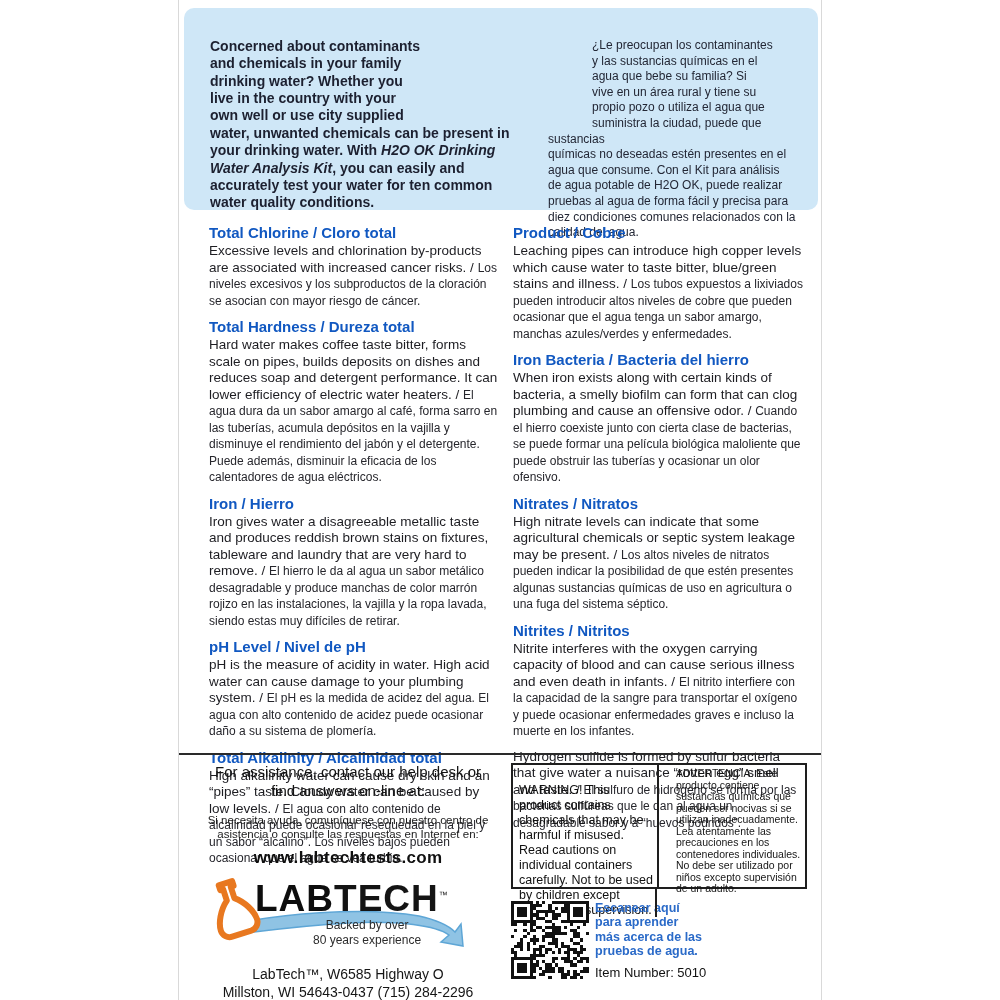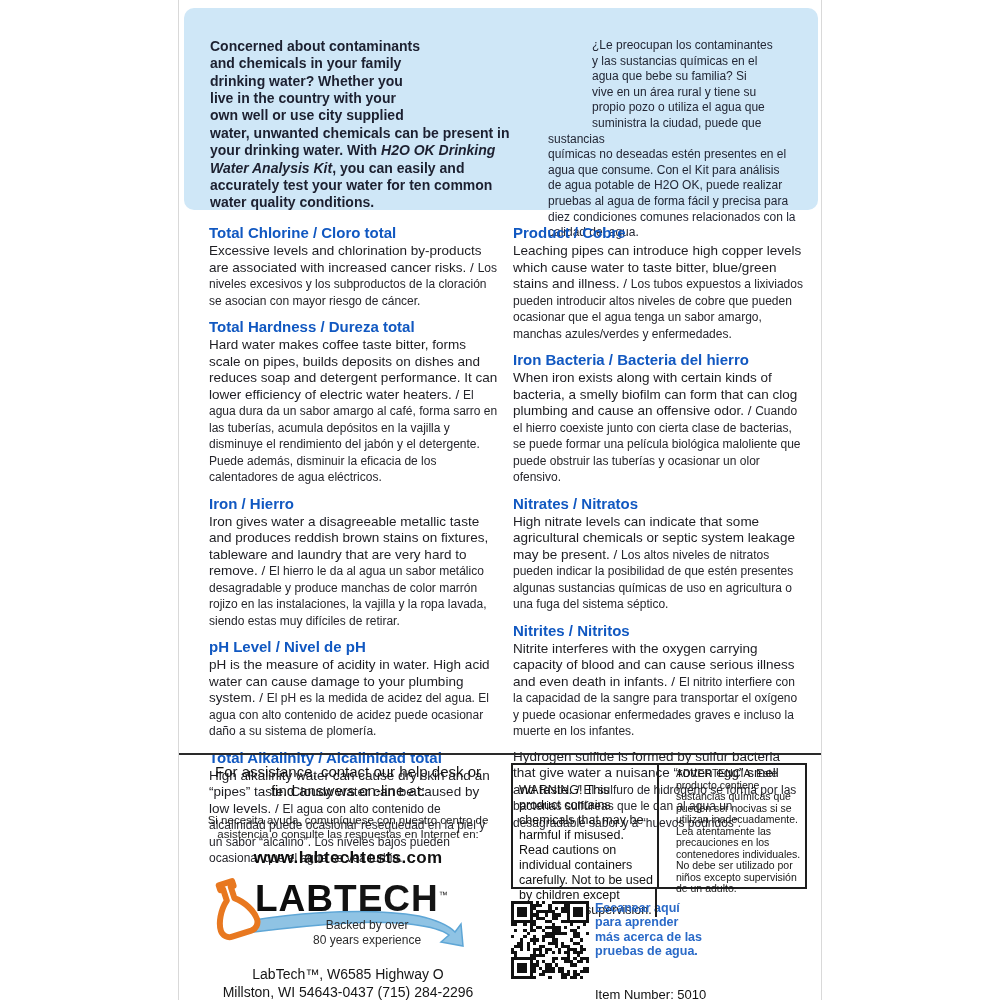--- a/index.html
+++ b/index.html
@@ -70,21 +70,21 @@
 
   .scan-row{display:flex;margin-top:12px;}
   .qr{width:78px;height:78px;display:grid;grid-template-columns:repeat(25,1fr);
     grid-template-rows:repeat(25,1fr);background:#fff;}
   .qr div{width:100%;height:100%;}
   .qr .on{background:#111;}
   .scan-en{width:96px;margin-left:8px;font-size:14px;font-weight:bold;
     color:var(--c-link_blue);line-height:1.15;}
   .scan-es-wrap{width:108px;margin-left:6px;}
   .scan-es{font-size:12.5px;font-weight:bold;color:#2a6ac8;line-height:1.15;}
-  .item-no{font-size:13px;color:#111;margin-top:28px;white-space:nowrap;}
+  .item-no{font-size:13px;color:#111;margin-top:6px;white-space:nowrap;}
 </style>
 </head>
 <body>
 
 <div class="page">
 
   <div class="intro">
     <div class="intro-en"><span>Concerned about contaminants
 and chemicals in your family
 drinking water? Whether you

